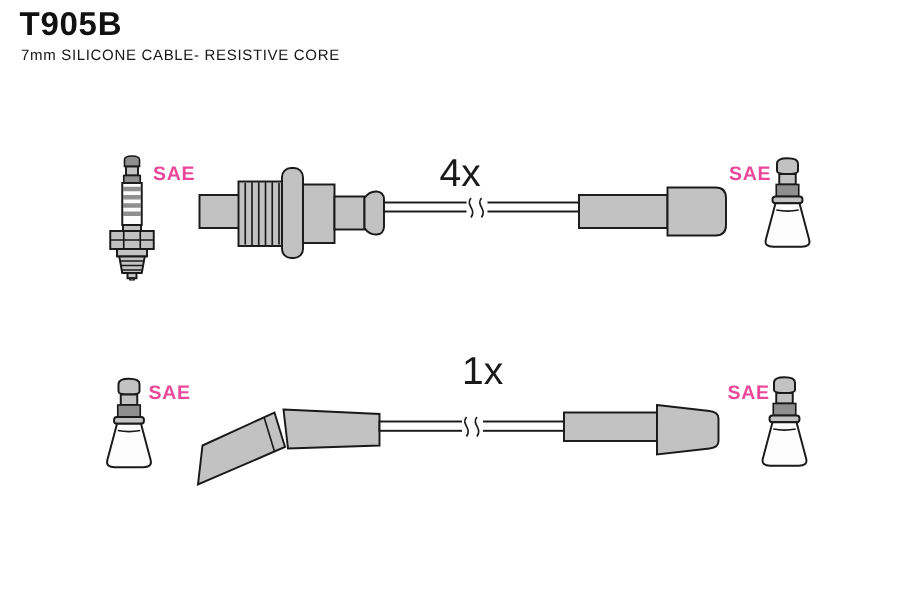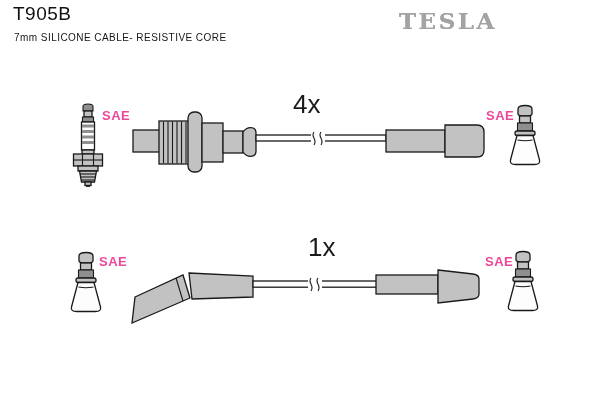--- a/index.html
+++ b/index.html
@@ -9,29 +9,29 @@
     --brand-gray:#a3a3a3;
     --boot-white:#fdfdfd;
   }
   html,body{margin:0;padding:0;background:#ffffff;}
   .canvas{
     position:relative;width:600px;height:400px;background:#ffffff;
     font-family:"Liberation Sans","DejaVu Sans",sans-serif;color:#111;
     overflow:hidden;
   }
   .abs{position:absolute;}
-  .title{left:13px;top:4px;font-size:19px;font-weight:normal;letter-spacing:.5px;line-height:1.1;}
+  .title{left:13px;top:4px;font-size:22px;font-weight:bold;letter-spacing:.5px;line-height:1.1;}
   .subtitle{left:14px;top:32px;font-size:10px;letter-spacing:.45px;color:#161616;}
   .brand{
     left:399px;top:7px;font-family:"DejaVu Serif","Liberation Serif",serif;
     font-size:23px;font-weight:bold;letter-spacing:2.5px;color:var(--brand-gray);
     text-shadow:0 0 0.5px var(--brand-gray);
   }
   .qty{font-size:26px;color:#1a1a1a;line-height:1;}
-  .qty1{left:293px;top:91px;}
+  .qty1{left:293px;top:102px;}
   .qty2{left:308px;top:234px;}
   .sae{font-size:13px;font-weight:bold;letter-spacing:.5px;line-height:1.1;color:#ec4899;}
   .sae-r1-left{left:102px;top:109px;}
   .sae-r1-right{left:486px;top:109px;}
   .sae-r2-left{left:99px;top:255px;}
   .sae-r2-right{left:485px;top:255px;}
   svg{display:block;}
   .g{fill:var(--part-gray);stroke:var(--outline);stroke-width:1.3;}
   .gd{fill:var(--part-dark);stroke:var(--outline);stroke-width:1.1;}
   .w{fill:var(--boot-white);stroke:var(--outline);stroke-width:1.3;}
@@ -73,21 +73,20 @@
         <line class="ln" x1="8.6" y1="74" x2="23.4" y2="74"></line>
         <line class="ln" x1="9.2" y1="77" x2="22.8" y2="77"></line>
         <rect class="g" x="13" y="79" width="6" height="3.5"></rect>
         <rect class="gd" x="14.6" y="82.5" width="2.8" height="1.5"></rect>
       </symbol>
     </defs>
   </svg>
 
   <div class="abs title">T905B</div>
   <div class="abs subtitle">7mm SILICONE CABLE- RESISTIVE CORE</div>
-  <div class="abs brand">TESLA</div>
 
   <svg class="abs" style="left:72px;top:103px" width="32" height="84" viewBox="0 0 32 84">
     <use href="#plug-icon"></use>
   </svg>
   <div class="abs sae sae-r1-left">SAE</div>
 
   <div class="abs qty qty1">4x</div>
 
   <svg class="abs" style="left:130px;top:108px" width="356" height="68" viewBox="0 0 356 68">
     <g>

